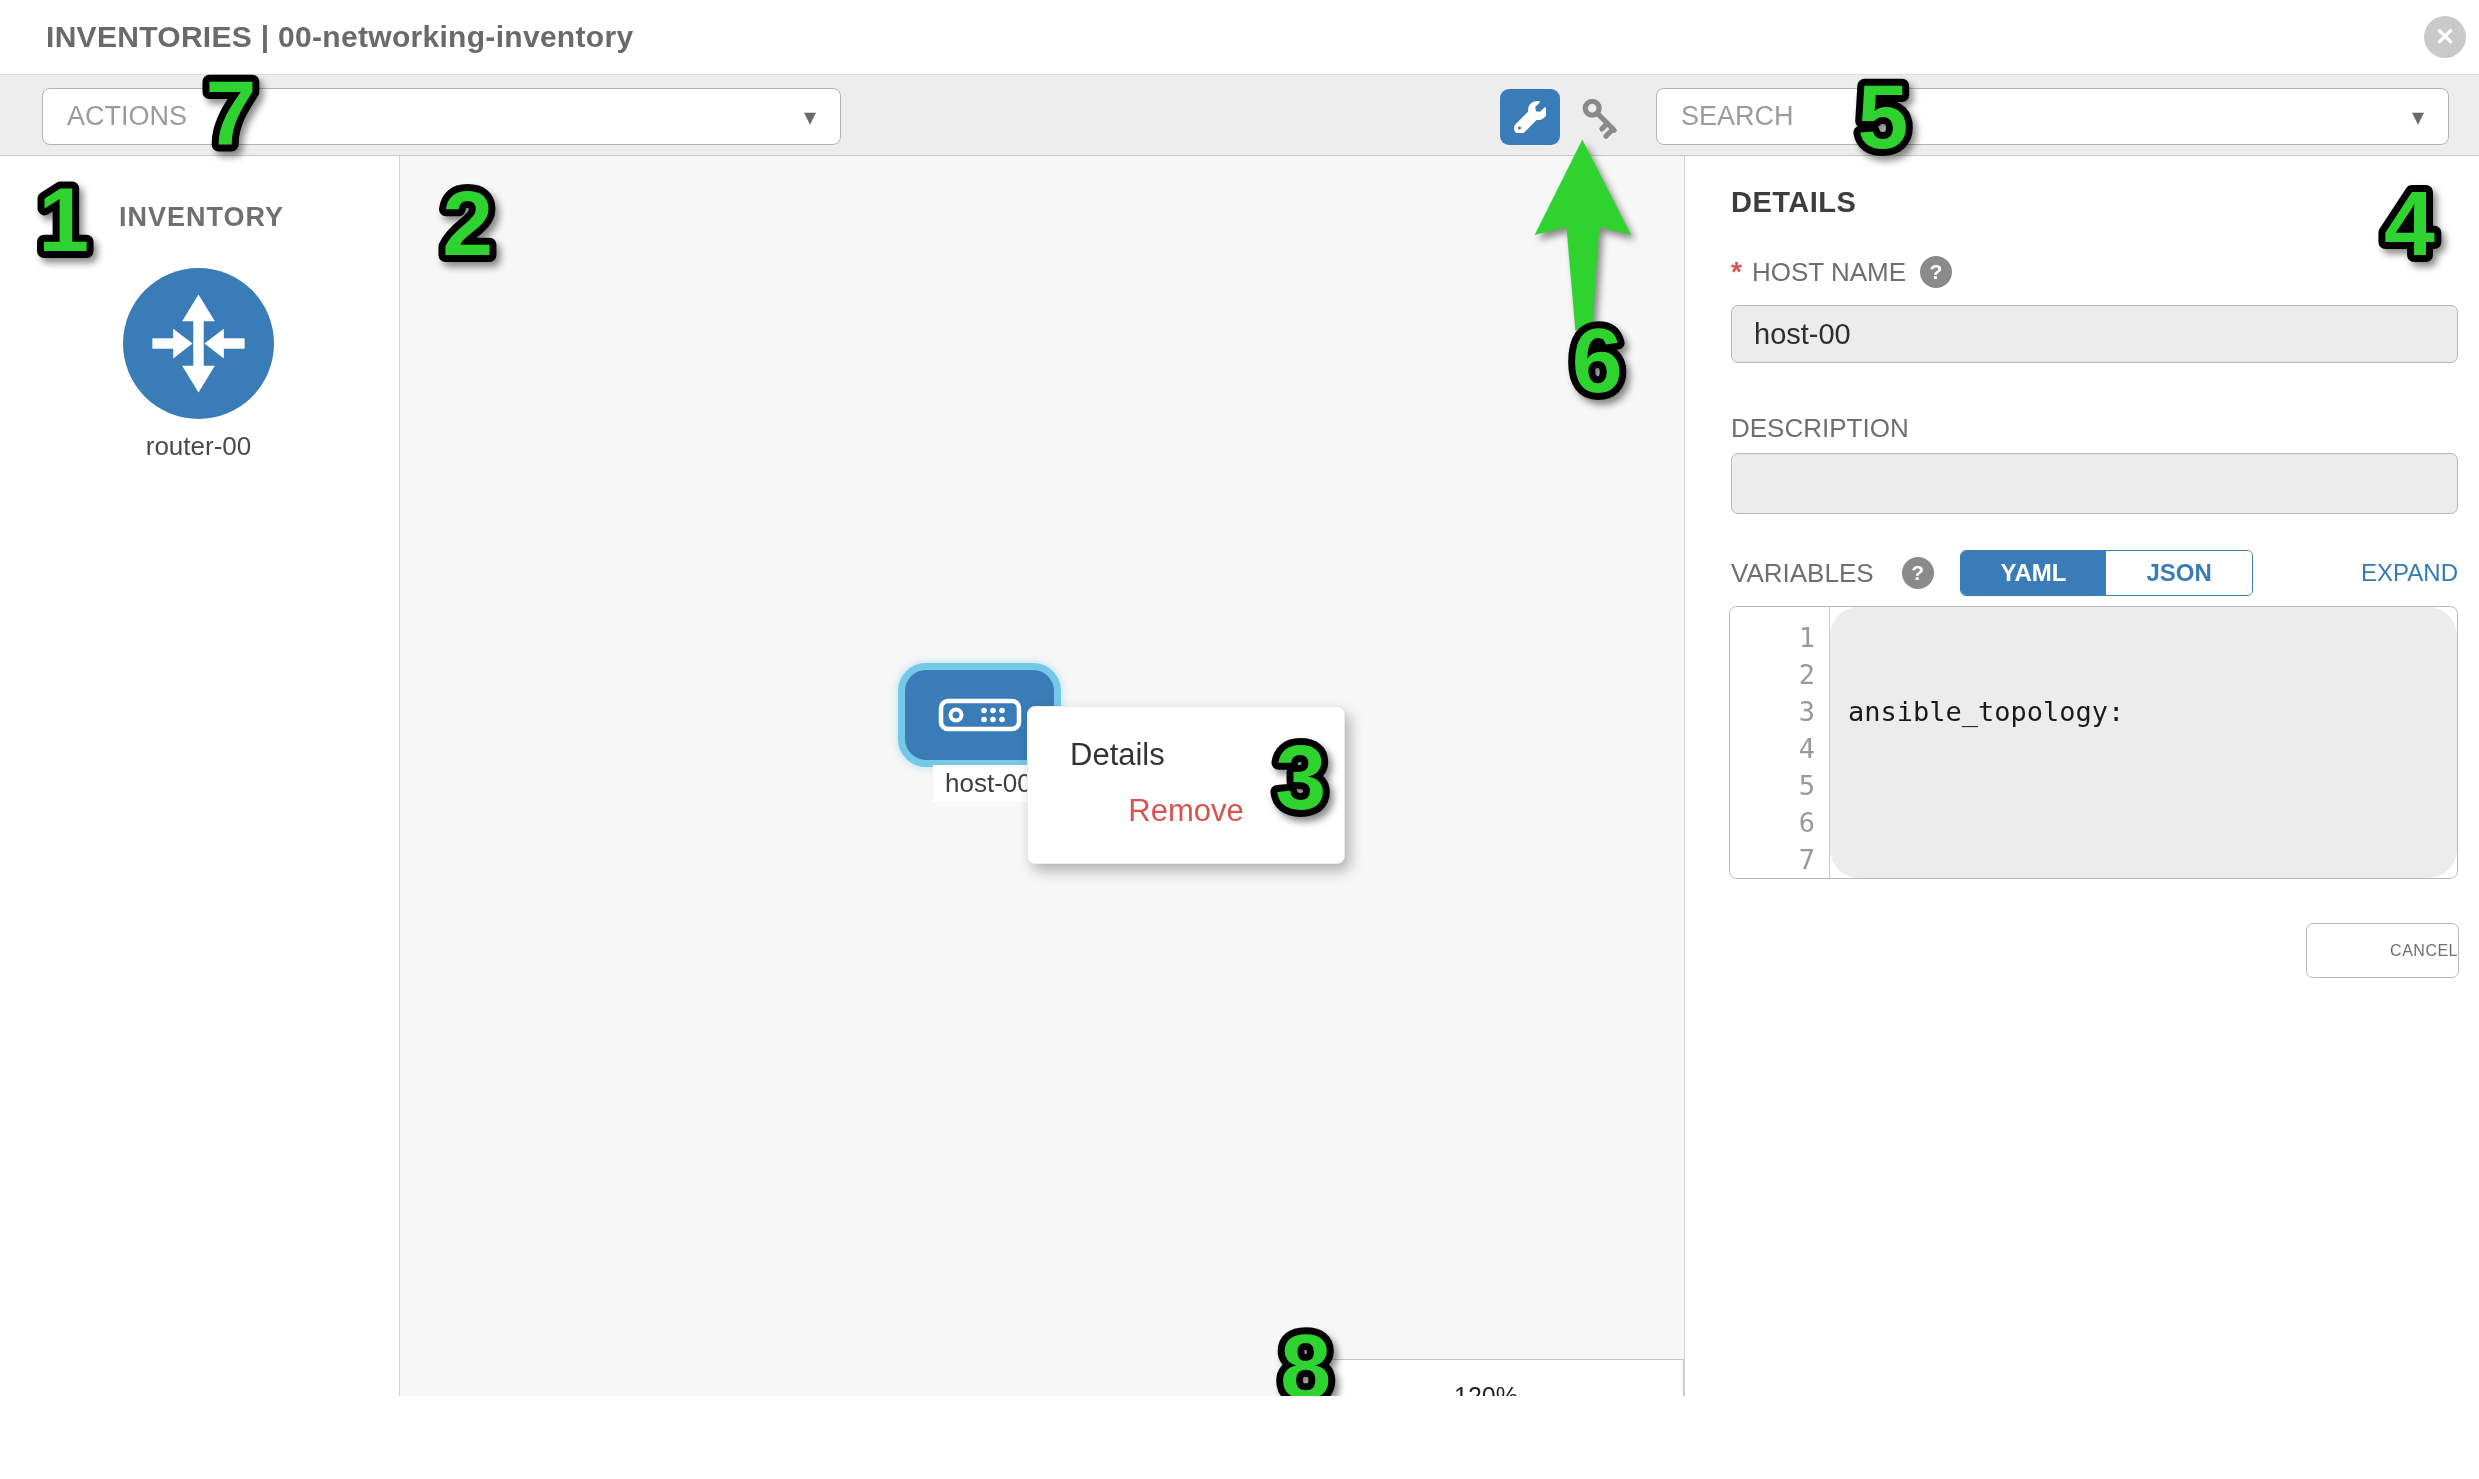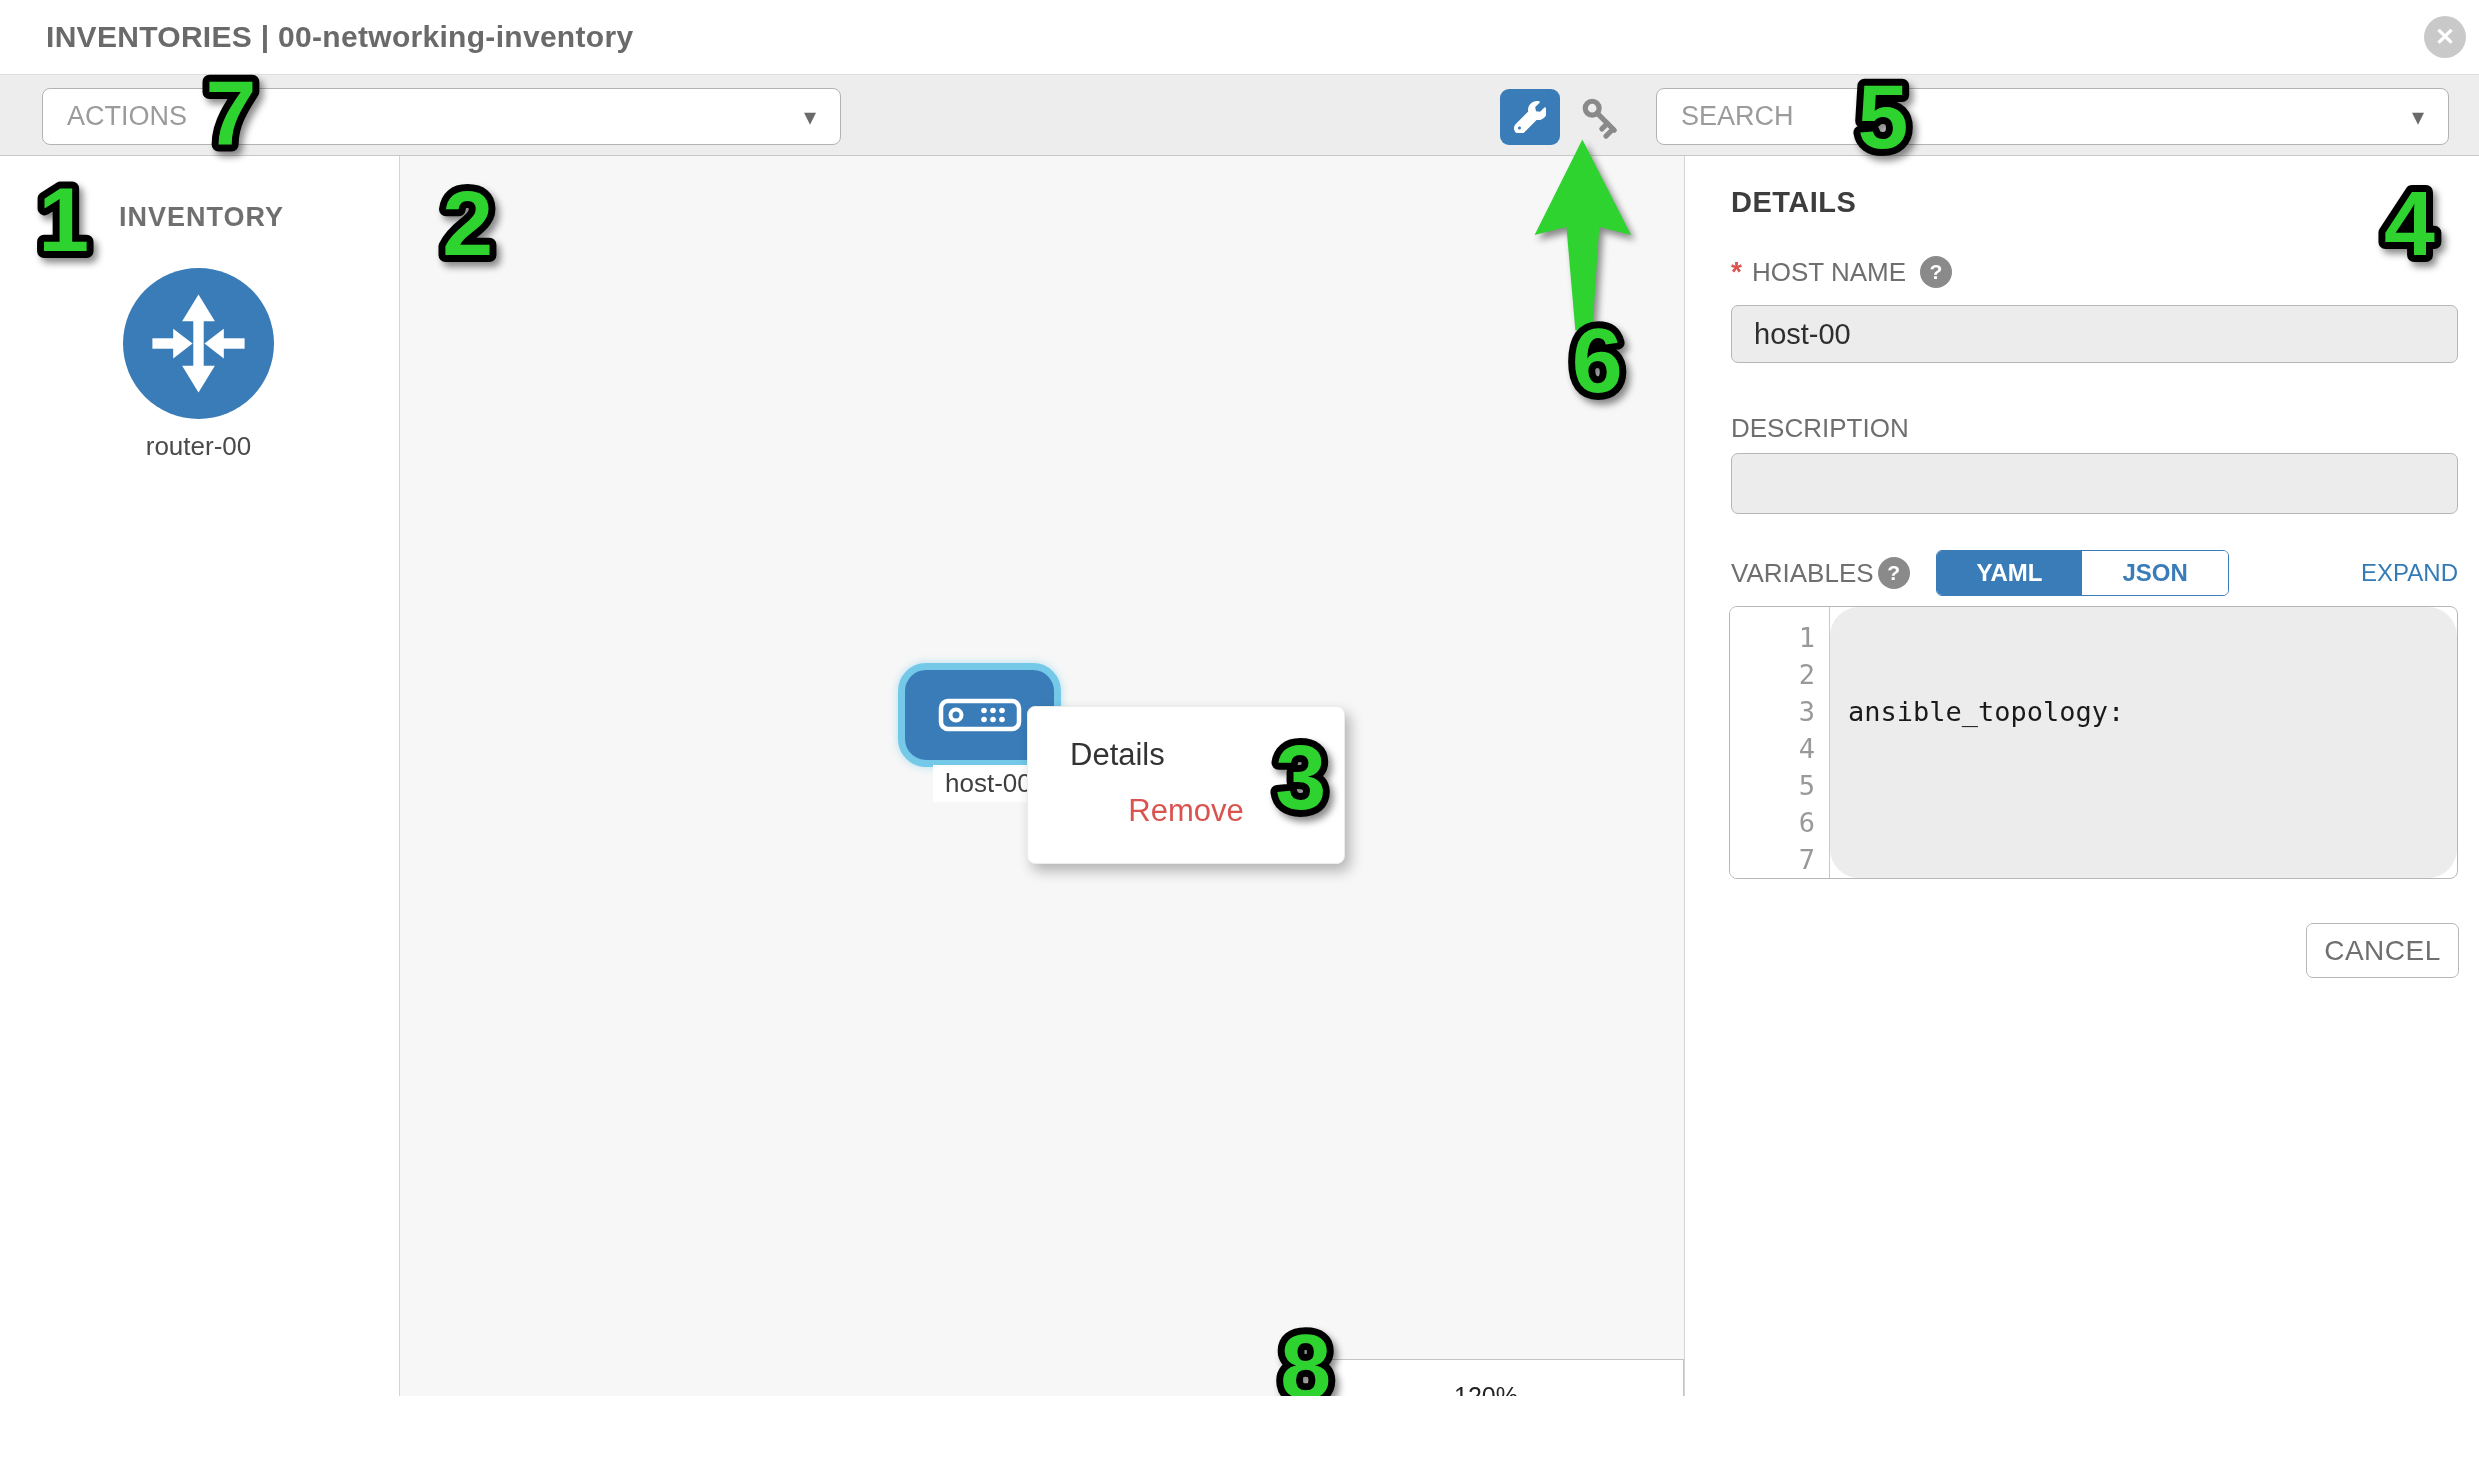--- a/index.html
+++ b/index.html
@@ -81,38 +81,38 @@
                font-weight:bold;margin-left:4px;cursor:pointer;}
   .text-input{position:absolute;left:46px;width:727px;background:#ececec;border:1px solid #b7b7b7;
               border-radius:7px;box-sizing:border-box;font-size:29px;color:#2e2e2e;
               display:flex;align-items:center;padding:0 22px;cursor:text;}
   .hostname-input{top:149px;height:58px;}
   .desc-input{top:297px;height:61px;}
   .hostname-label{top:100px;}
   .desc-label{top:257px;}
 
   .vars-row{position:absolute;left:46px;top:394px;width:727px;display:flex;align-items:center;}
-  .vars-label{font-size:26px;color:#6f6f6f;display:flex;align-items:center;gap:0;}
+  .vars-label{font-size:26px;color:#6f6f6f;display:flex;align-items:center;gap:24px;}
   .format-toggle{display:flex;margin-left:26px;border:1px solid #3a7cb8;border-radius:6px;
                  overflow:hidden;}
   .toggle-seg{font-size:24px;font-weight:bold;padding:8px 40px;cursor:pointer;}
   .toggle-yaml{background:#3a7cb8;color:#fff;}
   .toggle-json{background:#fff;color:#3a7cb8;}
   .expand-link{margin-left:auto;font-size:24px;color:#337ab7;cursor:pointer;}
 
   .editor{position:absolute;left:44px;top:450px;width:729px;height:273px;border:1px solid #b7b7b7;
           border-radius:8px;overflow:hidden;display:flex;box-sizing:border-box;
           font-family:"DejaVu Sans Mono",monospace;font-size:27px;line-height:37px;}
   .gutter{width:100px;background:#fff;border-right:1px solid #c9c9c9;box-sizing:border-box;
           padding:12px 14px 0 0;text-align:right;color:#999;}
   .codearea{flex:1;background:#ececec;padding:12px 0 0 18px;color:#1a1a1a;white-space:pre;
             cursor:text;border-radius:29px;}
   .cancel-btn{position:absolute;right:21px;top:767px;width:151px;height:53px;background:#fff;
               border:1px solid #b7b7b7;border-radius:7px;display:flex;align-items:center;
-              justify-content:center;font-size:28px;color:#6f6f6f;letter-spacing:0.5px;cursor:pointer;}
+              justify-content:flex-end;font-size:16px;color:#6f6f6f;letter-spacing:0.5px;cursor:pointer;}
 
   
   .anno-overlay{position:absolute;left:0;top:0;width:2480px;height:1480px;pointer-events:none;z-index:50;}
   .anno-text{font-family:"Liberation Sans",sans-serif;font-weight:bold;font-size:92px;
              fill:#2fd32f;stroke:#000;stroke-width:14px;paint-order:stroke;stroke-linejoin:round;}
   .anno-shadow{filter:drop-shadow(4px 5px 4px rgba(0,0,0,.45));}
 </style>
 </head>
 <body>
 

